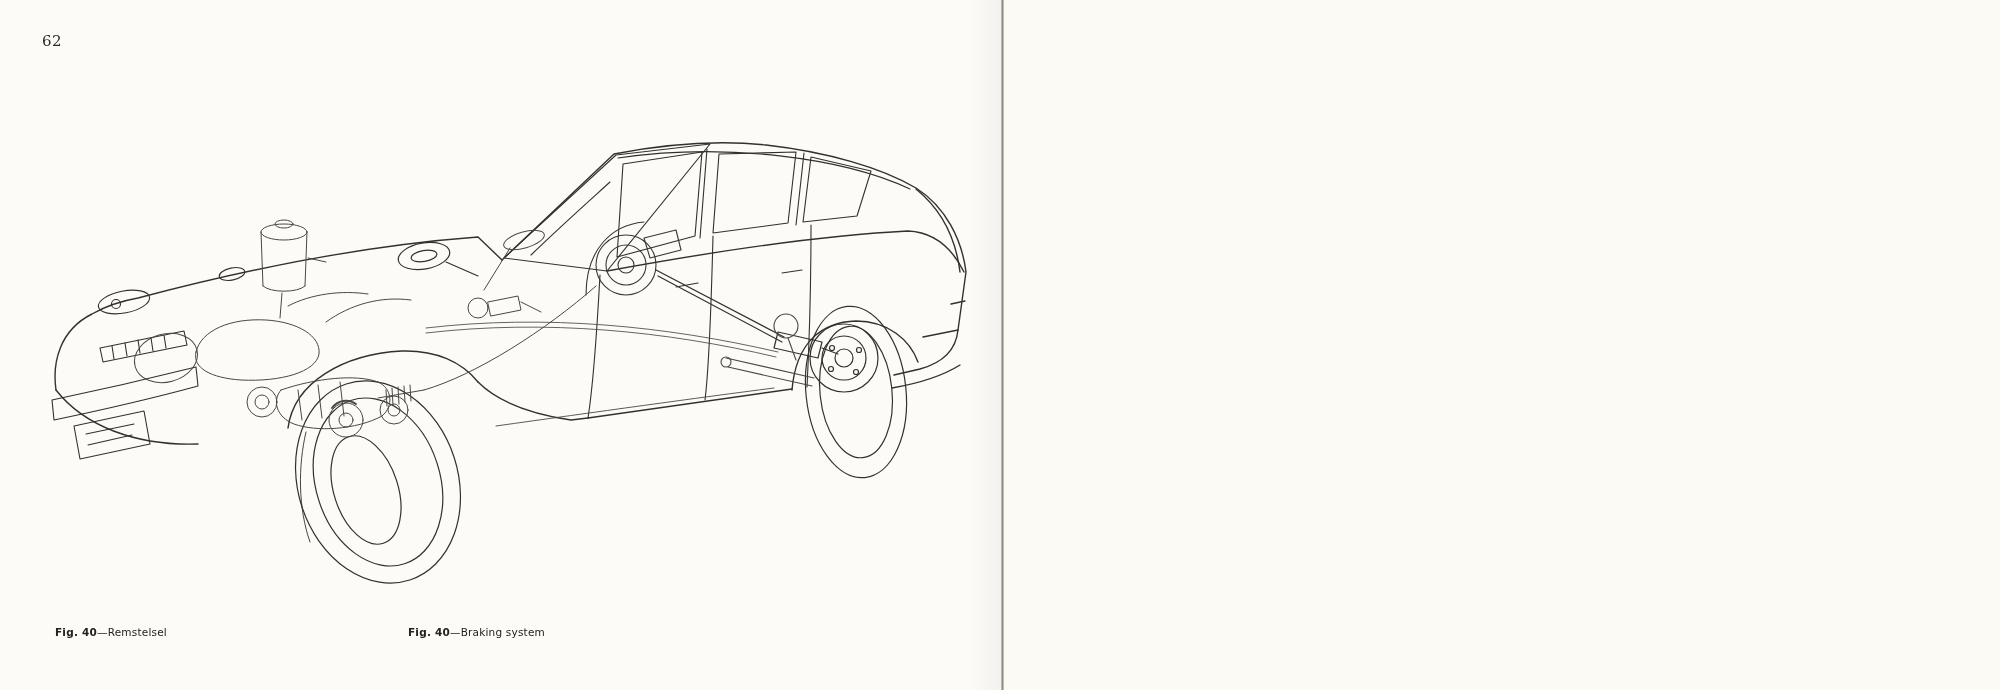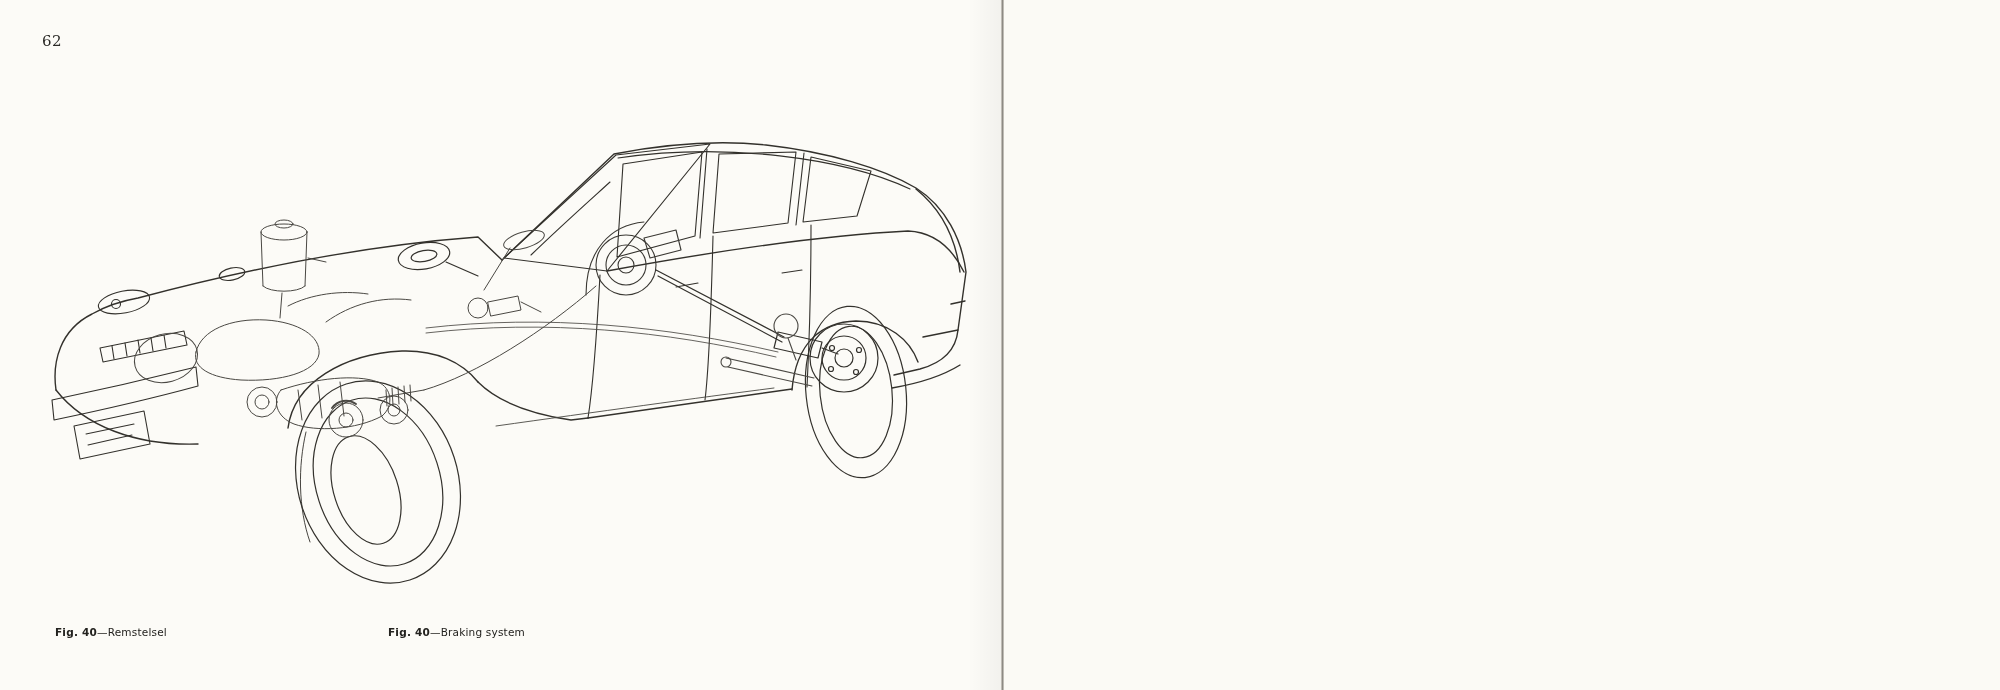--- a/index.html
+++ b/index.html
@@ -23,21 +23,21 @@
 
   .page-num{
     position:absolute;font-family:"DejaVu Serif","Liberation Serif",serif;
     font-size:15px;color:#2a2926;letter-spacing:0.5px;
   }
   .pn-left{left:42px;top:32px;}
 
   
   .caption{position:absolute;top:626px;font-size:10.5px;color:#23221f;letter-spacing:0.2px;}
   .cap-afr{left:38px;margin-left:17px;}
-  .cap-eng{left:388px;}
+  .cap-eng{left:408px;}
   .cap-fig{font-weight:bold;}
 
   .illus{position:absolute;left:26px;top:90px;}
 </style>
 </head>
 <body>
 
 <div class="spread">
 
   <section class="page page-left">

